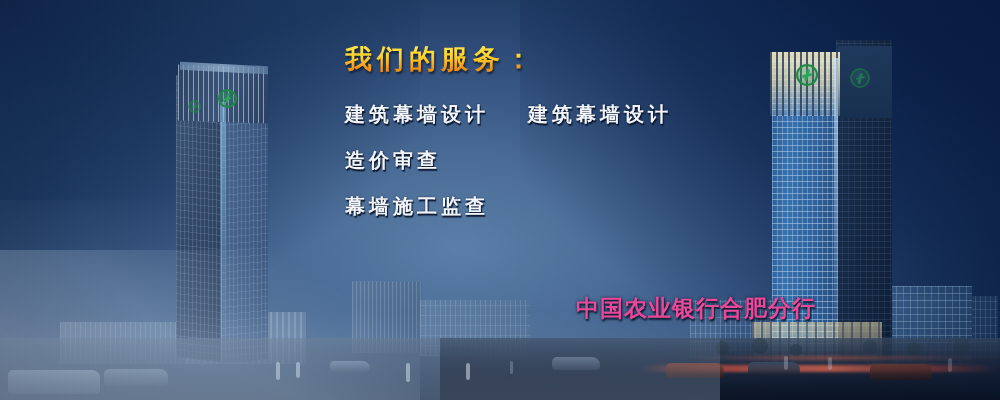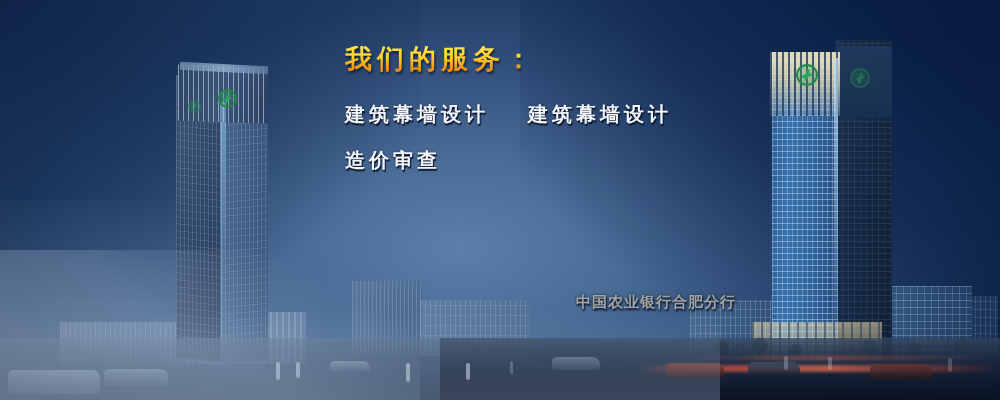--- a/index.html
+++ b/index.html
@@ -228,22 +228,22 @@
     font-size:20px;font-weight:bold;letter-spacing:4px;line-height:1.35;
     color:#f2f5f9;
     text-shadow:1px 2px 1px rgba(8,20,42,.95), 0 0 2px rgba(10,24,48,.7);
     white-space:nowrap;
   }
   .svc-col1{width:183px;}
   .svc-col2{width:200px;}
 
   .caption{
     position:absolute;left:576px;top:293px;
-    font-size:15px;font-weight:bold;letter-spacing:1px;
-    color:#a3a3a3;
+    font-size:23px;font-weight:bold;letter-spacing:1px;
+    color:#ec4899;
     text-shadow:1px 2px 2px rgba(8,20,42,.95), 0 0 3px rgba(12,28,54,.8);
     white-space:nowrap;
   }
 </style>
 </head>
 <body>
 
 <div id="banner">
 
   <div class="sky-base"></div>
@@ -343,20 +343,21 @@
 
     <div class="svc-grid">
       <div class="svc-row">
         <div class="svc-item svc-col1">建筑幕墙设计</div>
         <div class="svc-item svc-col2">建筑幕墙设计</div>
       </div>
       <div class="svc-row">
         <div class="svc-item svc-col1">造价审查</div>
       </div>
       <div class="svc-row">
+        <div class="svc-item svc-col1">幕墙施工监查</div>
         <div class="svc-item svc-col2"></div>
       </div>
     </div>
   </div>
 
   <div class="caption">中国农业银行合肥分行</div>
 
 </div>
 
 </body></html>

